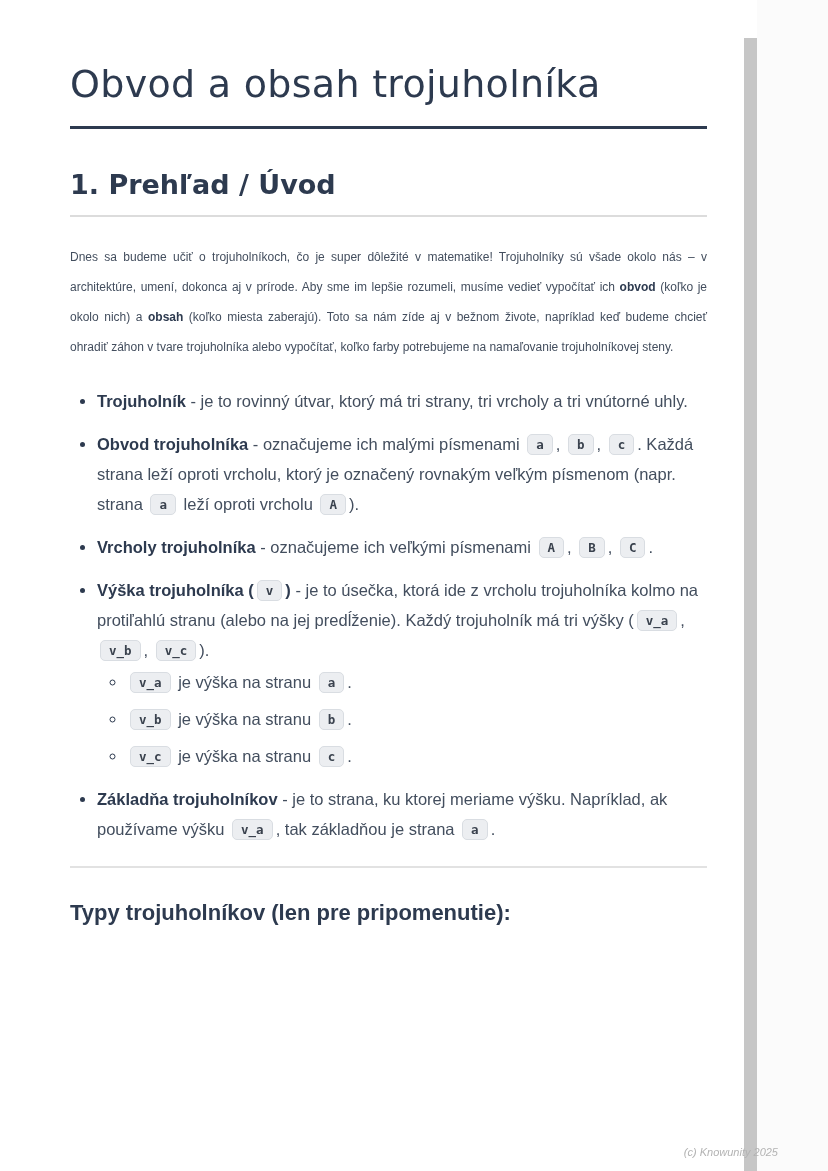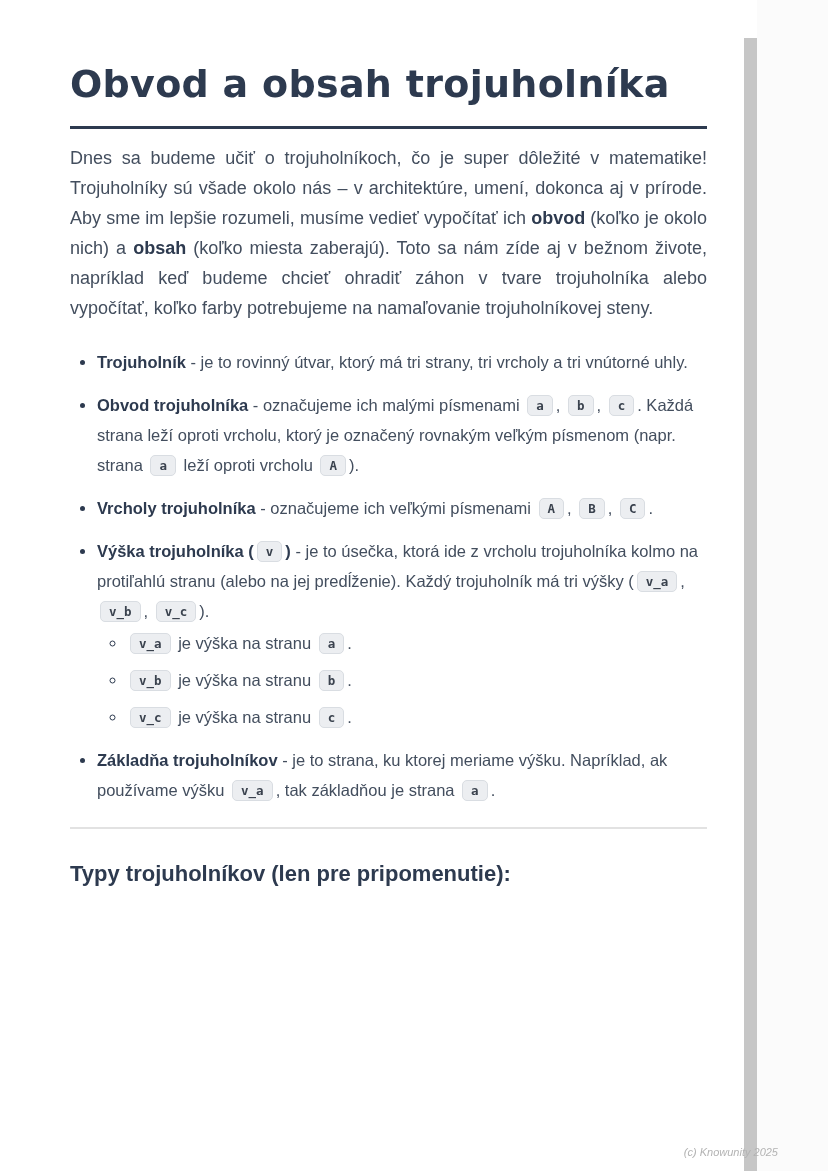--- a/index.html
+++ b/index.html
@@ -9,39 +9,39 @@
     font-family:"Liberation Sans", sans-serif;
     color:#434e5e;
     position:relative;
     overflow:hidden;
   }
   .content { position:absolute; left:70px; top:62px; width:637px; }
 
   h1 {
     font-family:"DejaVu Sans", sans-serif;
     font-size:38px;
-    font-weight:bold;
+    font-weight:normal;
     color:#2d3a4f;
     letter-spacing:0.3px;
     padding-bottom:20px;
     border-bottom:3px solid #2d3a4f;
   }
   h2 {
     font-family:"DejaVu Sans", sans-serif;
     font-size:27px;
     font-weight:bold;
     color:#2d3a4f;
     margin-top:40px;
     padding-bottom:15px;
     border-bottom:2px solid #dcdcdc;
   }
   .para {
-    font-size:18px;
+    font-size:12px;
     line-height:30px;
-    margin-top:14px;
+    margin-top:25px;
   }
   .justify { text-align:justify; }
   strong { color:#2d3a4f; font-weight:bold; }
 
   ul.main { margin-top:24px; padding-left:27px; list-style:disc; }
   ul.main > li { margin-bottom:13px; line-height:30px; font-size:16.5px; }
   ul.main > li::marker { color:#2d3a4f; }
   ul.sub { list-style:circle; padding-left:30px; margin-top:2px; }
   ul.sub > li { margin-bottom:7px; line-height:30px; }
   ul.sub > li::marker { color:#2d3a4f; }
@@ -95,20 +95,21 @@
 <body>
 
 <div class="page-edge"></div>
 <div class="scrollbar-thumb"></div>
 
 <div class="content">
 
   <h1>Obvod a obsah trojuholníka</h1>
 
   <section>
+    <h2>1. Prehľad / Úvod</h2>
     <p class="para justify">Dnes sa budeme učiť o trojuholníkoch, čo je super dôležité v matematike! Trojuholníky sú všade okolo nás – v architektúre, umení, dokonca aj v prírode. Aby sme im lepšie rozumeli, musíme vedieť vypočítať ich <strong>obvod</strong> (koľko je okolo nich) a <strong>obsah</strong> (koľko miesta zaberajú). Toto sa nám zíde aj v bežnom živote, napríklad keď budeme chcieť ohradiť záhon v tvare trojuholníka alebo vypočítať, koľko farby potrebujeme na namaľovanie trojuholníkovej steny.</p>
   </section>
 
   <section>
 
     <ul class="main">
       <li>
         <span class="li-text"><strong>Trojuholník</strong> - je to rovinný útvar, ktorý má tri strany, tri vrcholy a tri vnútorné uhly.</span>
       </li>
       <li>

